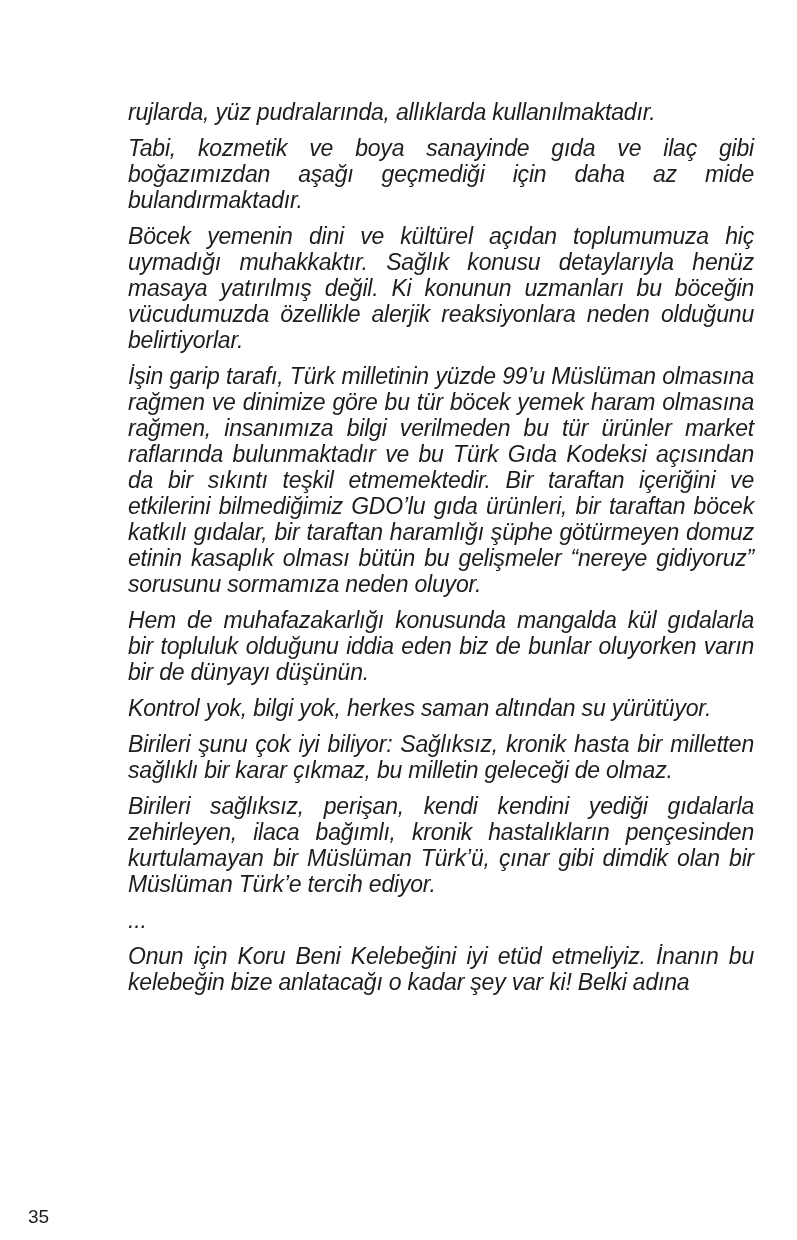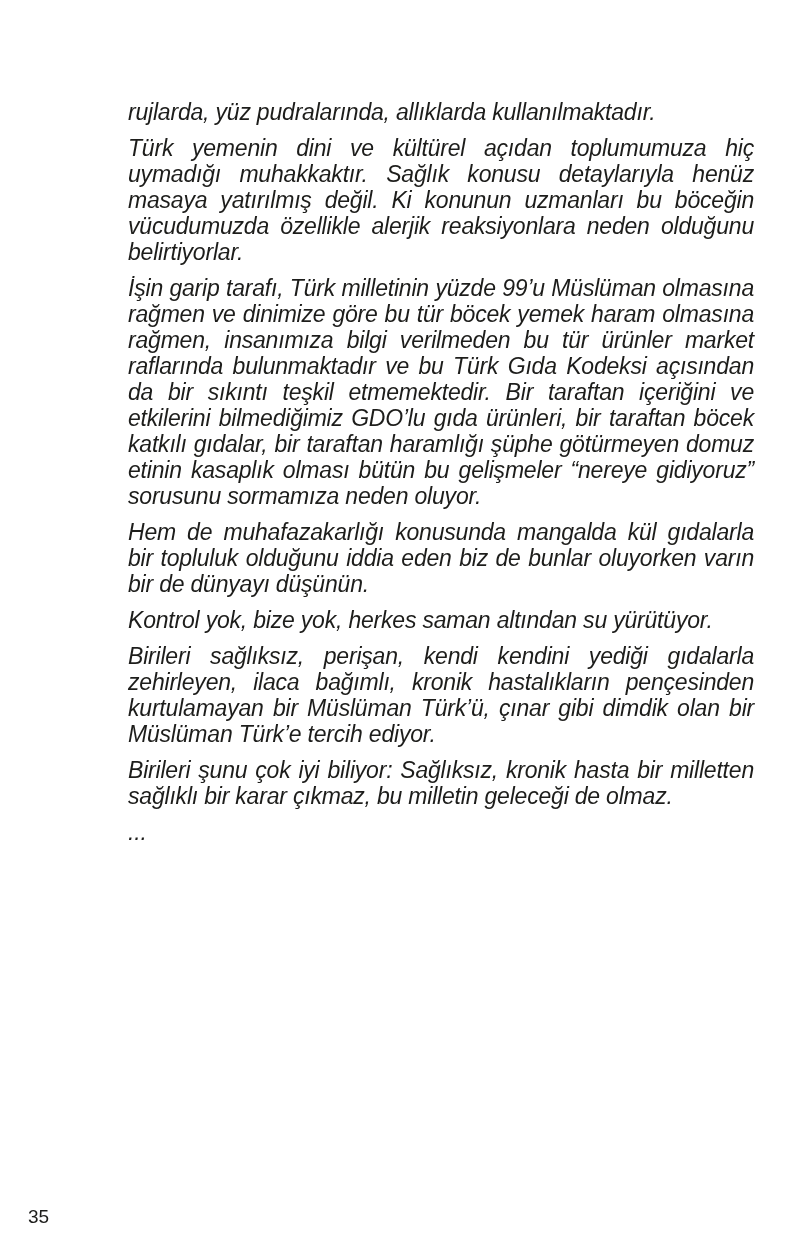--- a/index.html
+++ b/index.html
@@ -46,22 +46,24 @@
     line-height: 22px;
     color: var(--text, #1d1d1b);
   }
 </style>
 </head>
 <body>
 
 <div class="book-page">
   <div class="text-block">
     <p>rujlarda, yüz pudralarında, allıklarda kullanılmaktadır.</p>
-    <p>Türk yemenin dini ve kültürel açıdan toplumumuza hiç uymadığı muhakkaktır. Sağlık konusu detaylarıyla henüz masaya yatırılmış değil. Ki konunun uzmanları bu böceğin vücudumuzda özellikle alerjik reaksiyonlara neden olduğunu belirtiyorlar.</p>
+    <p>Tabi, kozmetik ve boya sanayinde gıda ve ilaç gibi boğazımızdan aşağı geçmediği için daha az mide bulandırmaktadır.</p>
+    <p>Böcek yemenin dini ve kültürel açıdan toplumumuza hiç uymadığı muhakkaktır. Sağlık konusu detaylarıyla henüz masaya yatırılmış değil. Ki konunun uzmanları bu böceğin vücudumuzda özellikle alerjik reaksiyonlara neden olduğunu belirtiyorlar.</p>
     <p>İşin garip tarafı, Türk milletinin yüzde 99’u Müslüman olmasına rağmen ve dinimize göre bu tür böcek yemek haram olmasına rağmen, insanımıza bilgi verilmeden bu tür ürünler market raflarında bulunmaktadır ve bu Türk Gıda Kodeksi açısından da bir sıkıntı teşkil etmemektedir. Bir taraftan içeriğini ve etkilerini bilmediğimiz GDO’lu gıda ürünleri, bir taraftan böcek katkılı gıdalar, bir taraftan haramlığı şüphe götürmeyen domuz etinin kasaplık olması bütün bu gelişmeler “nereye gidiyoruz” sorusunu sormamıza neden oluyor.</p>
     <p>Hem de muhafazakarlığı konusunda mangalda kül gıdalarla bir topluluk olduğunu iddia eden biz de bunlar oluyorken varın bir de dünyayı düşünün.</p>
-    <p>Kontrol yok, bize yok, herkes saman altından su yürütüyor.</p>
+    <p>Kontrol yok, bilgi yok, herkes saman altından su yürütüyor.</p>
+    <p>Birileri şunu çok iyi biliyor: Sağlıksız, kronik hasta bir milletten sağlıklı bir karar çıkmaz, bu milletin geleceği de olmaz.</p>
     <p>Birileri sağlıksız, perişan, kendi kendini yediği gıdalarla zehirleyen, ilaca bağımlı, kronik hastalıkların pençesinden kurtulamayan bir Müslüman Türk’ü, çınar gibi dimdik olan bir Müslüman Türk’e tercih ediyor.</p>
-    <p>Birileri şunu çok iyi biliyor: Sağlıksız, kronik hasta bir milletten sağlıklı bir karar çıkmaz, bu milletin geleceği de olmaz.</p>
     <p>...</p>
+    <p>Onun için Koru Beni Kelebeğini iyi etüd etmeliyiz. İnanın bu kelebeğin bize anlatacağı o kadar şey var ki! Belki adına</p>
   </div>
   <div class="page-number">35</div>
 </div>
 
 </body></html>

